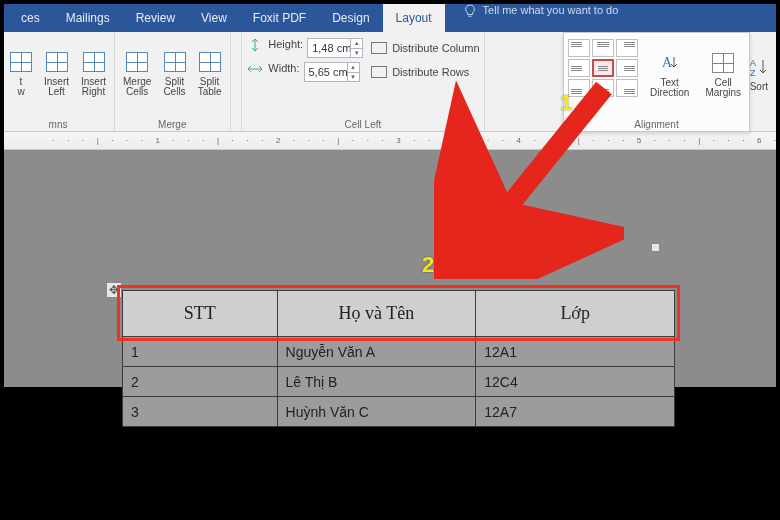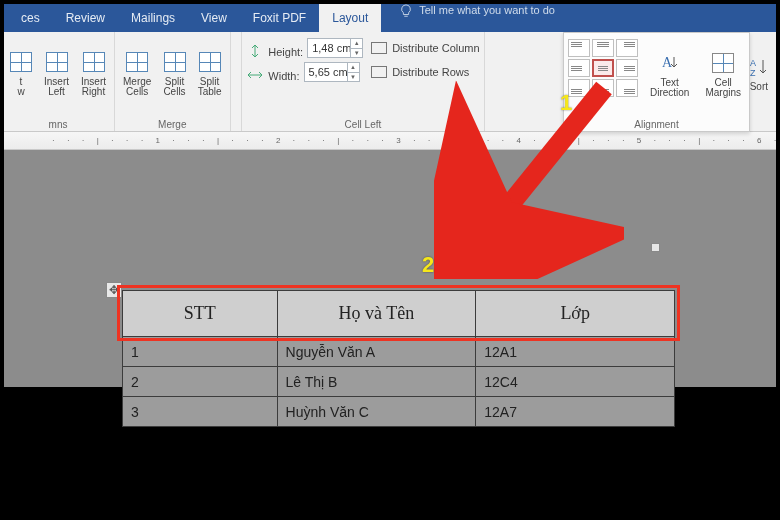--- a/index.html
+++ b/index.html
@@ -16,21 +16,21 @@
 .group-label { text-align: center; color: #666; font-size: 10px; padding-top: 1px; }
 .big-btn { display: flex; flex-direction: column; align-items: center; justify-content: center; gap: 2px; height: 78px; padding: 2px 4px; cursor: pointer; color: #444; text-align: center; line-height: 1.05; }
 .big-btn .ic { height: 26px; display: flex; align-items: center; }
 .big-btn .lbl { font-size: 10px; }
 .icon-table { width: 22px; height: 20px; border: 1.5px solid #5687b7; position: relative; background: #fff; }
 .icon-table::before, .icon-table::after { content: ""; position: absolute; background: #5687b7; }
 .icon-table::before { left: 50%; top: 0; bottom: 0; width: 1px; }
 .icon-table::after { top: 50%; left: 0; right: 0; height: 1px; }
 .arrow-tiny { display: inline-block; margin-left: 2px; border-left: 3px solid transparent; border-right: 3px solid transparent; border-top: 4px solid #555; vertical-align: middle; }
 .cell-size-body { display: flex; flex-direction: column; gap: 4px; padding-top: 4px; }
-.cs-row { display: flex; align-items: flex-end; gap: 4px; }
+.cs-row { display: flex; align-items: flex-start; gap: 4px; }
 .cs-icon { width: 18px; height: 14px; display: flex; align-items: center; justify-content: center; }
 .cs-label { color: #444; font-size: 11px; }
 .cs-input { width: 56px; height: 20px; border: 1px solid #aeb7c0; background: #fff; display: flex; align-items: center; padding: 0 4px; font-size: 11px; color: #333; position: relative; }
 .cs-input .spn { position: absolute; right: 0; top: 0; bottom: 0; width: 12px; border-left: 1px solid #aeb7c0; display: flex; flex-direction: column; }
 .cs-input .spn span { flex: 1; display: flex; align-items: center; justify-content: center; font-size: 6px; color: #666; border-bottom: 1px solid #aeb7c0; }
 .cs-input .spn span:last-child { border: 0; }
 .dist-col { display: flex; flex-direction: column; gap: 4px; padding-top: 4px; padding-left: 4px; }
 .dist-btn { display: flex; align-items: center; gap: 5px; height: 20px; color: #444; cursor: pointer; }
 .dist-btn .di { width: 16px; height: 12px; border: 1px solid #777; }
 .align-grid { display: grid; grid-template-columns: repeat(3, 22px); gap: 2px; padding-top: 4px; }
@@ -63,24 +63,25 @@
 .autofit-ic { width: 22px; height: 22px; border: 1px solid #888; position: relative; }
 .autofit-ic::before { content: ""; position: absolute; inset: 3px; border: 1px dashed #888; }
 </style>
 </head>
 <body>
 
 <div class="app">
 
   <div class="ribbon-header">
     <div class="tab">ces</div>
+    <div class="tab">Mailings</div>
     <div class="tab">Review</div>
-    <div class="tab">Mailings</div>
     <div class="tab">View</div>
     <div class="tab">Foxit PDF</div>
+    <div class="tab">Design</div>
     <div class="tab active">Layout</div>
     <div class="tellme">
       <svg viewBox="0 0 16 16">
           <path d="M8 1a5 5 0 00-3 9v2h6v-2a5 5 0 00-3-9z" fill="none" stroke="#d0dceb" stroke-width="1"></path>
           <path d="M6 14h4" stroke="#d0dceb"></path>
         </svg>
       <span>Tell me what you want to do</span>
     </div>
   </div>
 

